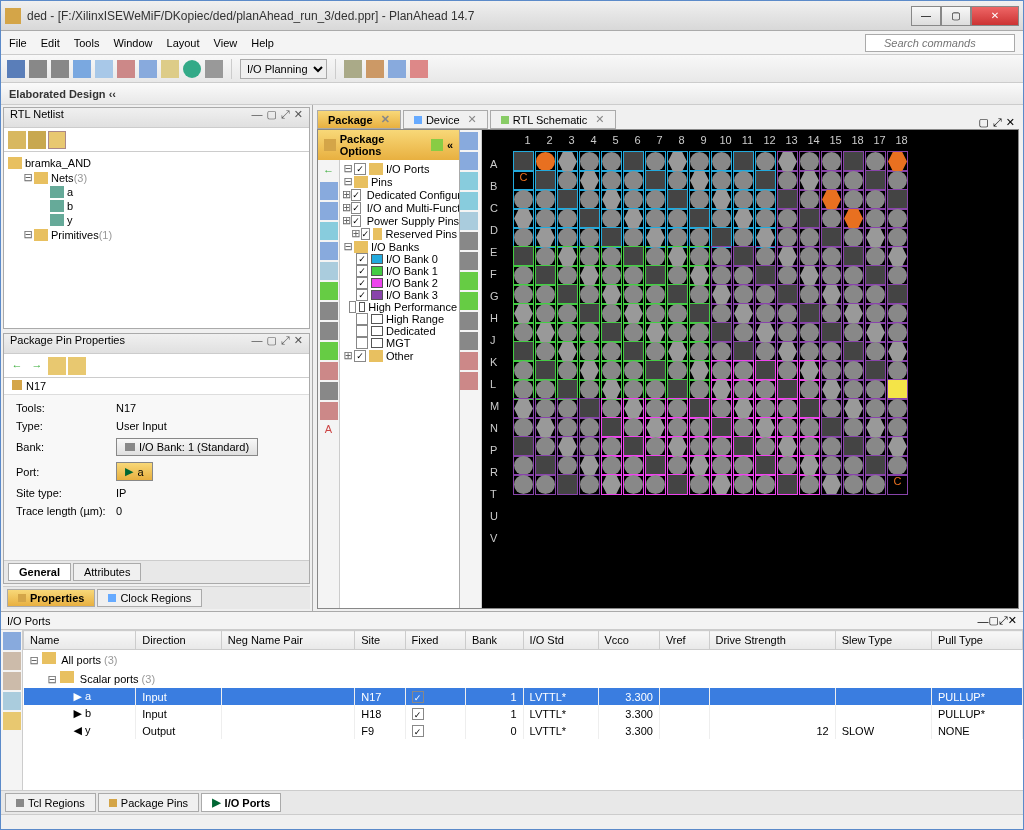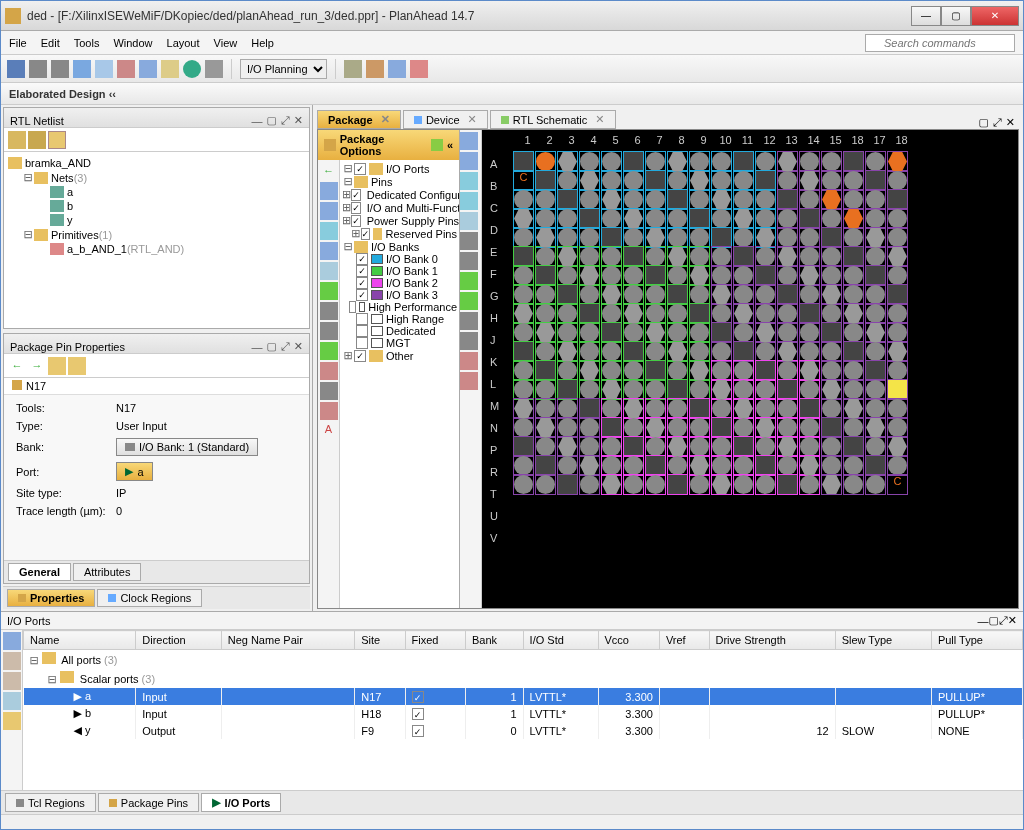--- a/index.html
+++ b/index.html
@@ -19,21 +19,21 @@
 .ic-save { background: #5a7eb9; } .ic-undo { background: #888; } .ic-copy { background: #7aa8e0; }
 .ic-paste { background: #a8c8e8; } .ic-del { background: #c88; } .ic-find { background: #8ad; }
 .ic-prop { background: #dc8; } .ic-check { background: #3a8; border-radius: 50%; } .ic-gear { background: #999; }
 .tb-sep { width: 1px; height: 20px; background: #ccc; margin: 0 4px; }
 .toolbar select { padding: 2px; border: 1px solid #aaa; }
 .sub-bar { height: 22px; background: linear-gradient(#fafafa,#e8e8e8); padding: 2px 8px; border-bottom: 1px solid #ccc; display: flex; align-items: center; }
 .sub-bar-text { font-weight: bold; color: #333; }
 .main { display: flex; height: 506px; }
 .left-col { width: 312px; display: flex; flex-direction: column; border-right: 1px solid #aaa; }
 .panel { border: 1px solid #aaa; margin: 2px; background: #fff; display: flex; flex-direction: column; }
-.panel-hdr { height: 20px; background: linear-gradient(#f0f0f0,#e0e0e0); display: flex; align-items: flex-end; padding: 0 6px; border-bottom: 1px solid #ccc; font-size: 11px; }
+.panel-hdr { height: 20px; background: linear-gradient(#f0f0f0,#e0e0e0); display: flex; align-items: flex-start; padding: 0 6px; border-bottom: 1px solid #ccc; font-size: 11px; }
 .panel-hdr .title { flex: 1; }
 .panel-hdr .ctrl { cursor: pointer; margin-left: 4px; color: #555; }
 .panel-tb { height: 24px; border-bottom: 1px solid #ccc; display: flex; align-items: center; padding: 0 4px; gap: 2px; }
 .panel-body { flex: 1; overflow: auto; padding: 4px; }
 .tree-item { display: flex; align-items: center; padding: 1px 0; cursor: pointer; }
 .tree-item .indent { display: inline-block; }
 .tree-toggle { width: 12px; text-align: center; color: #666; }
 .tree-icon { width: 14px; height: 12px; display: inline-block; margin-right: 3px; }
 .ic-folder { background: #e8c060; } .ic-net { background: #6a9; } .ic-prim { background: #d88; }
 .gray { color: #999; }
@@ -179,26 +179,20 @@
             <span class="tree-icon ic-net"></span>
             <span>y</span>
           </div>
         <div class="tree-item">
             <span class="indent" style="width:14px"></span>
             <span class="tree-toggle">⊟</span>
             <span class="tree-icon ic-folder"></span>
             <span>Primitives</span> 
             <span class="gray">(1)</span>
           </div>
-        <div class="tree-item">
-            <span class="indent" style="width:42px"></span>
-            <span class="tree-icon ic-prim"></span>
-            <span>a_b_AND_1</span> 
-            <span class="gray">(RTL_AND)</span>
-          </div>
       </div>
     </div>
 
     <div class="panel" style="flex:1">
       <div class="panel-hdr">
         <span class="title">Package Pin Properties</span>
         <span class="ctrl">—</span>
         <span class="ctrl">▢</span>
         <span class="ctrl">⤢</span>
         <span class="ctrl">✕</span>

